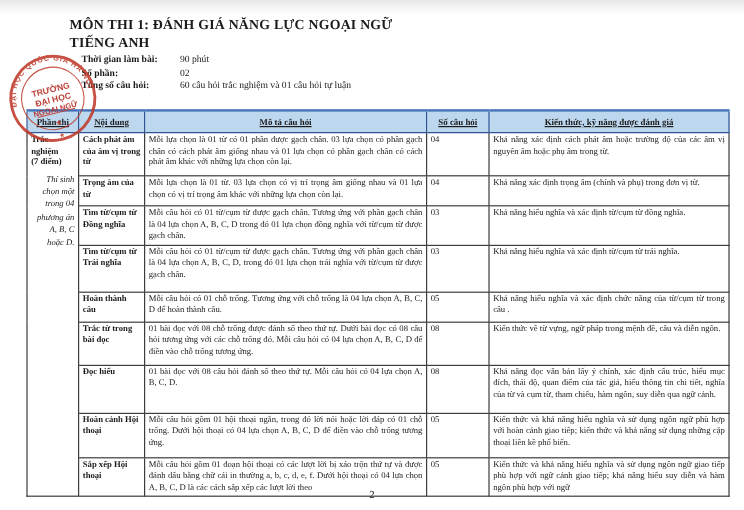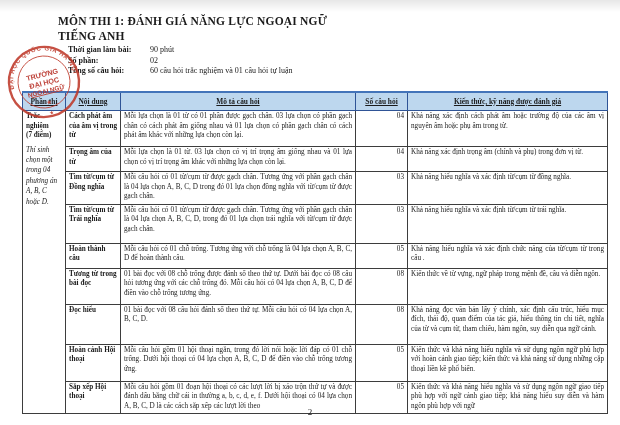--- a/index.html
+++ b/index.html
@@ -16,24 +16,24 @@
   .info-value{white-space:nowrap;}
 
   table.exam{position:absolute;left:22px;top:91px;width:585px;
         border-collapse:collapse;table-layout:fixed;font-size:7.2px;line-height:1.32;}
   table.exam th{background:#bdd7ee;border:1px solid #2f5496;border-top:2px solid #4374b9;
         font-size:7.4px;font-weight:bold;padding:2px 2px;height:13px;vertical-align:middle;text-align:center;text-decoration:underline;}
   table.exam td{border:1px solid #3d3d3d;vertical-align:top;padding:1px 3px 2px;}
   td.c-topic{font-weight:bold;}
   td.c-desc{text-align:justify;}
   td.c-skill{text-align:justify;}
-  td.c-count{text-align:right;}
+  td.c-count{text-align:left;}
   td.c-section{font-size:7.2px;vertical-align:top;}
   .section-title,.section-points{font-weight:bold;}
-  .section-note{font-style:italic;margin-top:4px;line-height:1.45;}
+  .section-note{font-style:italic;margin-top:4px;line-height:1.45;text-align:right;}
   tbody tr:nth-of-type(1){height:36px;}
   tbody tr:nth-of-type(2){height:25px;}
   tbody tr:nth-of-type(3){height:31px;}
   tbody tr:nth-of-type(4){height:39px;margin-left:11px;}
   tbody tr:nth-of-type(5){height:25px;}
   tbody tr:nth-of-type(6){height:36px;}
   tbody tr:nth-of-type(7){height:40px;}
   tbody tr:nth-of-type(8){height:37px;}
   tbody tr:nth-of-type(9){height:28px;padding-left:16px;}
   .page-number{position:absolute;left:0;right:0;top:407px;text-align:center;font-size:9px;}
@@ -113,21 +113,21 @@
     <td class="c-count">03</td>
     <td class="c-skill">Khả năng hiểu nghĩa và xác định từ/cụm từ trái nghĩa.</td>
   </tr>
         <tr>
     <td class="c-topic">Hoàn thành câu</td>
     <td class="c-desc">Mỗi câu hỏi có 01 chỗ trống. Tương ứng với chỗ trống là 04 lựa chọn A, B, C, D để hoàn thành câu.</td>
     <td class="c-count">05</td>
     <td class="c-skill">Khả năng hiểu nghĩa và xác định chức năng của từ/cụm từ trong câu .</td>
   </tr>
         <tr>
-    <td class="c-topic">Tương từ trong bài đọc</td>
+    <td class="c-topic">Trắc từ trong bài đọc</td>
     <td class="c-desc">01 bài đọc với 08 chỗ trống được đánh số theo thứ tự. Dưới bài đọc có 08 câu hỏi tương ứng với các chỗ trống đó. Mỗi câu hỏi có 04 lựa chọn A, B, C, D để điền vào chỗ trống tương ứng.</td>
     <td class="c-count">08</td>
     <td class="c-skill">Kiến thức về từ vựng, ngữ pháp trong mệnh đề, câu và diễn ngôn.</td>
   </tr>
         <tr>
     <td class="c-topic">Đọc hiểu</td>
     <td class="c-desc">01 bài đọc với 08 câu hỏi đánh số theo thứ tự. Mỗi câu hỏi có 04 lựa chọn A, B, C, D.</td>
     <td class="c-count">08</td>
     <td class="c-skill">Khả năng đọc văn bản lấy ý chính, xác định cấu trúc, hiểu mục đích, thái độ, quan điểm của tác giả, hiểu thông tin chi tiết, nghĩa của từ và cụm từ, tham chiếu, hàm ngôn, suy diễn qua ngữ cảnh.</td>
   </tr>

